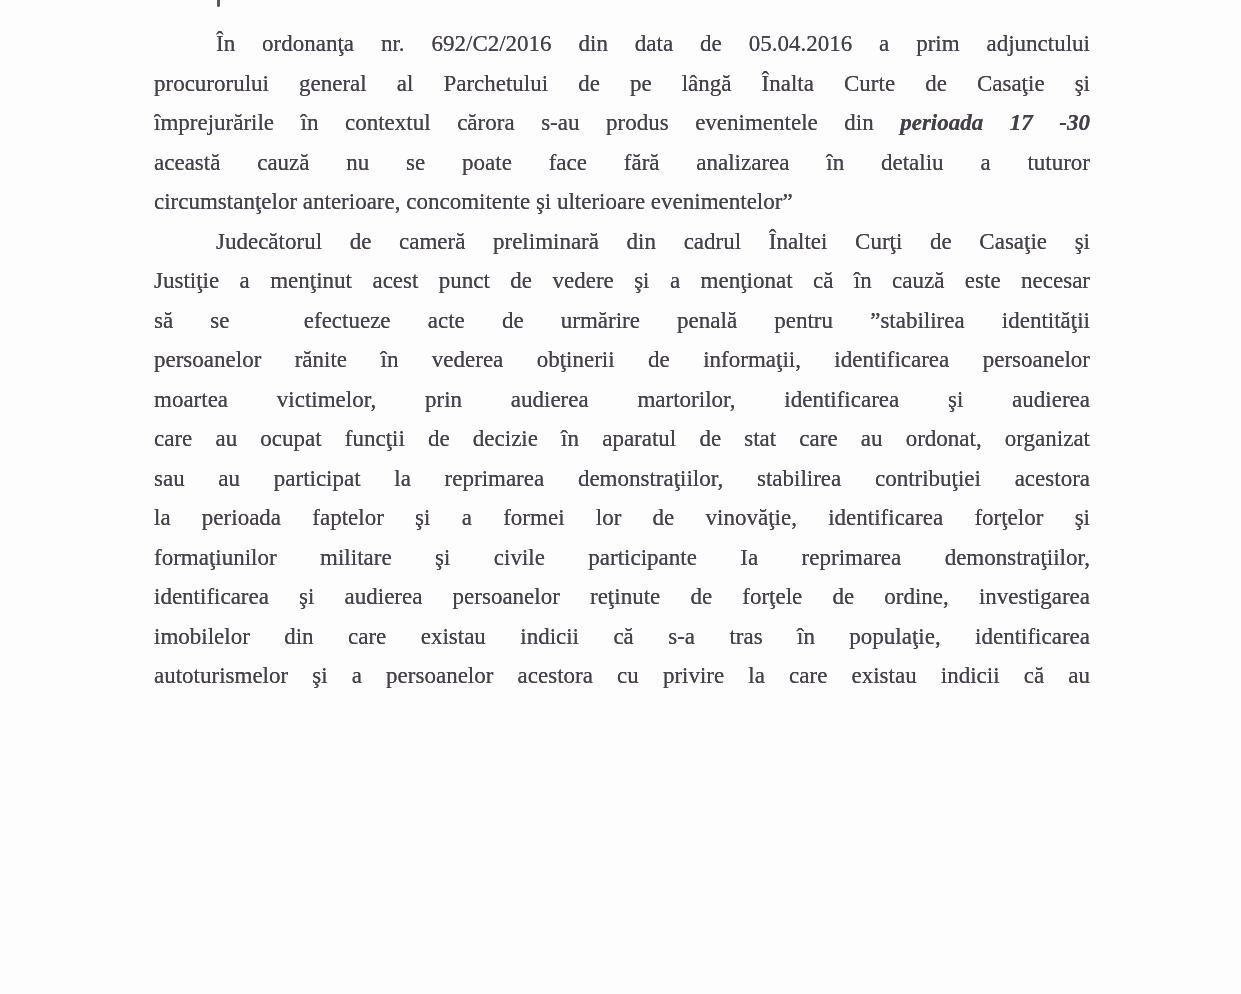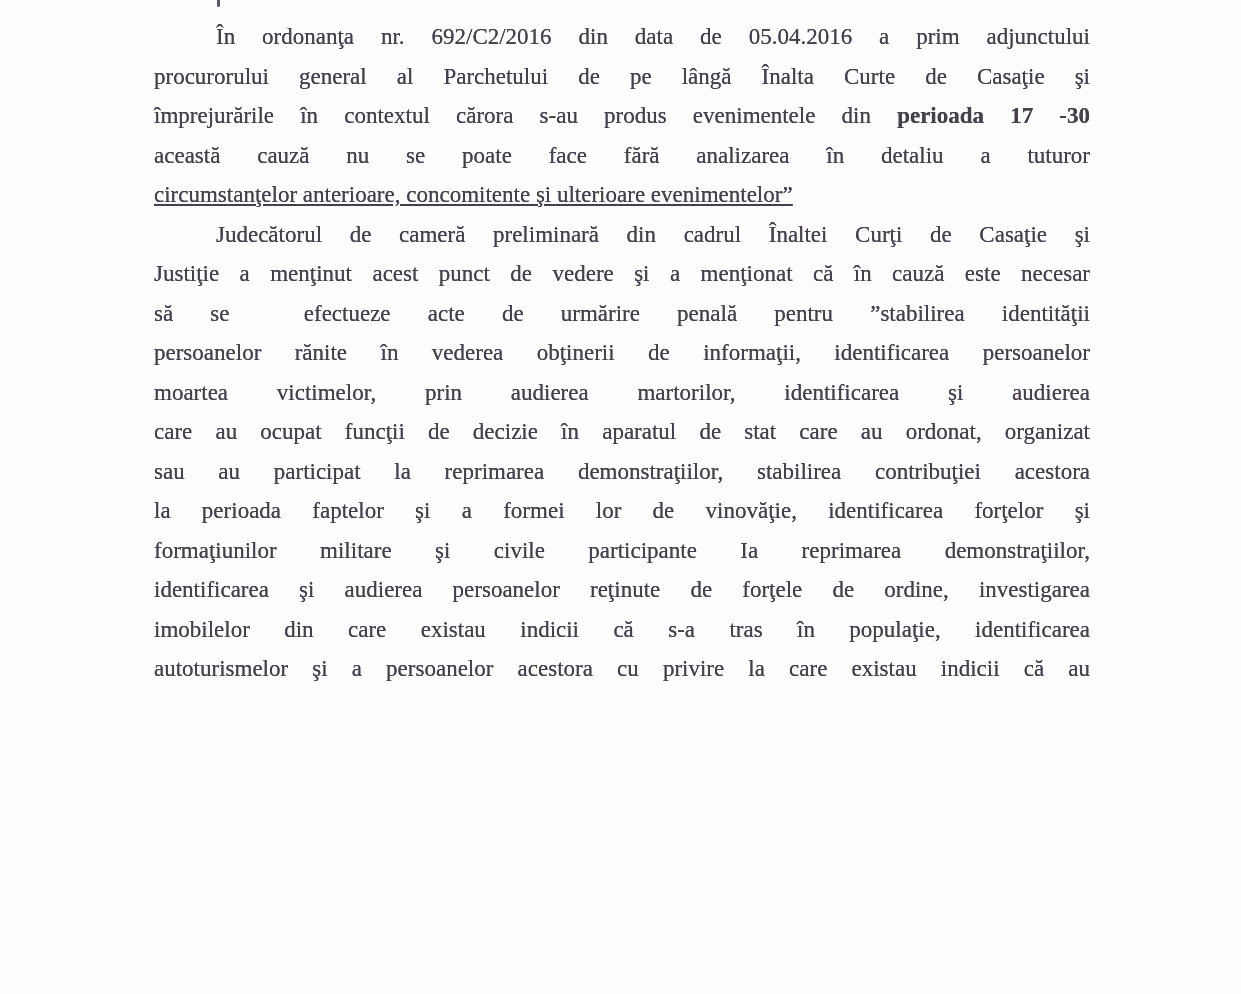--- a/index.html
+++ b/index.html
@@ -10,21 +10,21 @@
   body {
     width: 1241px;
     height: 994px;
     position: relative;
     overflow: hidden;
     font-family: "Liberation Serif", serif;
   }
   .page {
     position: absolute;
     left: 154px;
-    top: 17px;
+    top: 24px;
     width: 936px;
   }
   .paragraph {
     margin: 0;
     padding: 0;
   }
   .line {
     font-size: 23px;
     line-height: 39.5px;
     height: 39.5px;
@@ -33,24 +33,24 @@
     text-align-last: justify;
     text-shadow: 0 0 0.4px #5a5560;
     overflow: hidden;
   }
   .line.indent {
     text-indent: 62px;
   }
   .line.no-just {
     text-align: left;
     text-align-last: left;
-    text-decoration: underline;
   }
   .bold {
     font-weight: bold;
+    font-style: italic;
   }
   .artifact {
     position: absolute;
     left: 217px;
     top: 0;
     width: 3px;
     height: 7px;
     background: #5a5560;
     border-radius: 0 0 2px 2px;
   }

